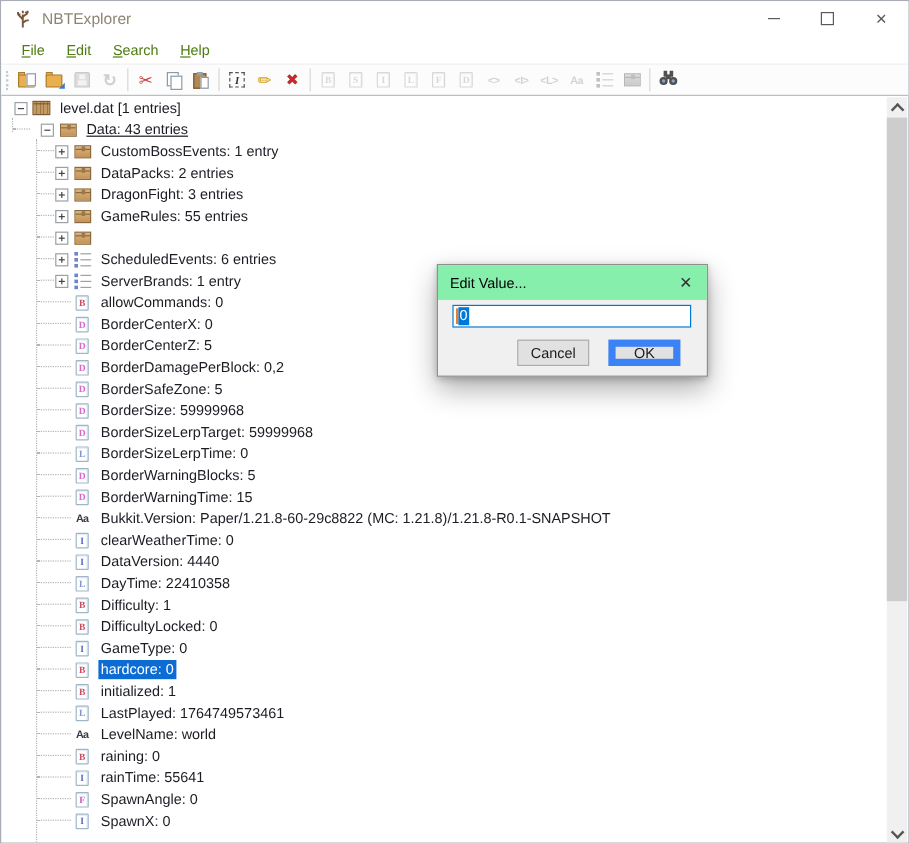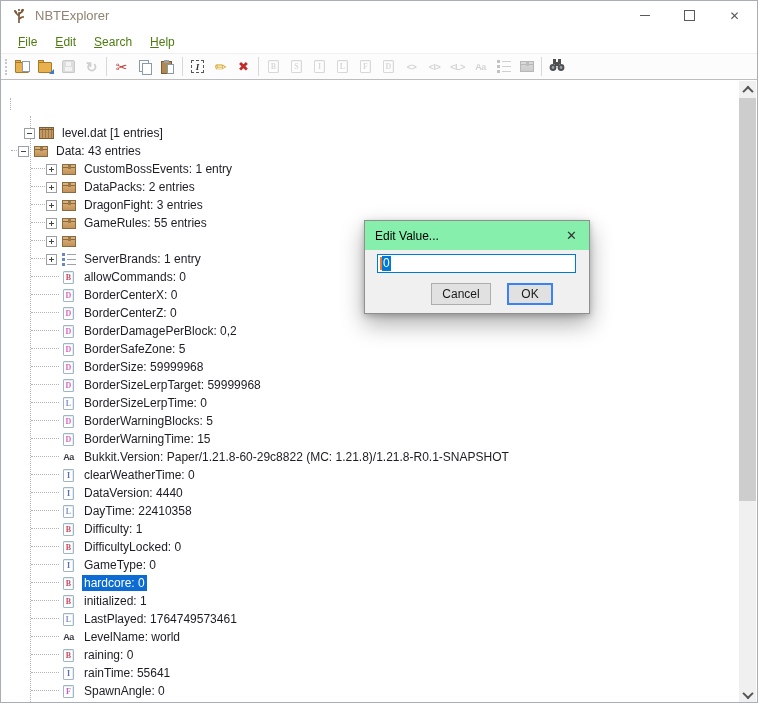--- a/index.html
+++ b/index.html
@@ -60,22 +60,22 @@
   .pageic{width:11px;height:13px;background:#fff;border:1px solid #9fb6c8;border-radius:1px;display:flex;align-items:center;justify-content:center;box-sizing:border-box;box-shadow:inset -1px 1px 0 #e4edf3;}
   .pageic span{font:700 8px "Liberation Serif",serif;}
   .stric{font:700 9px "Liberation Sans",sans-serif;color:#3c3c46;letter-spacing:-0.5px;}
 
   
   .tree{position:absolute;left:1px;top:80px;width:739px;height:621px;background:#fff;overflow:hidden;}
   .vline{position:absolute;border-left:1px dotted #b4b4b4;width:0;}
   .vline1{left:8px;top:17px;height:12px;}
   .vline2{left:28px;top:35px;height:586px;}
   .r{height:18px;display:flex;align-items:center;position:relative;font-size:12px;color:#1c1c24;white-space:nowrap;}
-  .r.lv0{padding-left:22px;margin-top:43px;}
-  .r.lv1{padding-left:16px;}
+  .r.lv0{padding-left:10px;}
+  .r.lv1{padding-left:32px;text-decoration:underline;}
   .r.lv2{padding-left:44px;}
   .r:before{content:"";position:absolute;top:8px;border-top:1px dotted #b4b4b4;}
   .r.lv0:before{display:none;}
   .r.lv1.exp:before{left:9px;width:14px;}
   .r.lv2.exp:before{left:29px;width:14px;}
   .r.lv2.leaf:before{left:29px;width:28px;}
   .expd{width:9px;height:9px;border:1px solid #9aa0a6;background:#fff;margin-right:4px;position:relative;flex:none;box-sizing:content-box;z-index:1;}
   .expd:before{content:"";position:absolute;left:2px;top:4px;width:5px;height:1px;background:#444;}
   .expd.plus:after{content:"";position:absolute;left:4px;top:2px;width:1px;height:5px;background:#444;}
   .spacer{width:15px;flex:none;}
@@ -95,21 +95,21 @@
 
   
   .dialog{position:absolute;left:363px;top:219px;width:224px;height:92px;background:#f0f0f0;border:1px solid #8f8f8f;box-shadow:0 10px 22px rgba(0,0,0,.32),0 2px 6px rgba(0,0,0,.22);box-sizing:content-box;z-index:10;}
   .dlg-title{height:29px;background:#86efac;display:flex;align-items:center;padding-left:10px;font-size:12px;color:#000;}
   .dlg-close{margin-left:auto;padding:0 12px;font-size:13px;color:#333;}
   .dlg-input{position:absolute;left:12px;top:33px;width:199px;height:19px;background:#fff;border:1px solid #0078d7;box-sizing:border-box;display:flex;align-items:center;padding-left:2px;font-size:12px;}
   .caret{width:2px;height:13px;background:#e67e30;flex:none;}
   .selblk{background:#0078d7;color:#fff;padding:0 1px;line-height:15px;}
   .btn{position:absolute;top:62px;height:22px;background:#e1e1e1;border:1px solid #adadad;font-family:"Liberation Sans",sans-serif;font-size:12px;color:#1a1a1a;display:flex;align-items:center;justify-content:center;box-sizing:border-box;}
   .btn.cancel{left:66px;width:60px;}
-  .btn.ok{left:142px;width:46px;border:2px solid #3b82f6;}
+  .btn.ok{left:142px;width:60px;border:6px solid #3b82f6;}
 </style>
 </head>
 <body>
 
 <div class="window">
 
   <div class="titlebar">
     <svg class="app-icon" viewBox="0 0 16 16">
       <g stroke="#7a5636" stroke-width="1.6" fill="none">
         <path d="M8 15 L8 4"></path>
@@ -323,20 +323,40 @@
             <span class="lrow">
               <span class="dot"></span>
               <span class="ln"></span>
             </span>
             <span class="lrow">
               <span class="dot"></span>
               <span class="ln"></span>
             </span>
           </span>
         </span>
+        <span class="rlabel">ScheduledEvents: 6 entries</span>
+      </div>
+      <div class="r lv2 exp">
+        <span class="expd plus"></span>
+        <span class="ticon">
+          <span class="listic">
+            <span class="lrow">
+              <span class="dot"></span>
+              <span class="ln"></span>
+            </span>
+            <span class="lrow">
+              <span class="dot"></span>
+              <span class="ln"></span>
+            </span>
+            <span class="lrow">
+              <span class="dot"></span>
+              <span class="ln"></span>
+            </span>
+          </span>
+        </span>
         <span class="rlabel">ServerBrands: 1 entry</span>
       </div>
       <div class="r lv2 leaf">
         <span class="spacer"></span>
         <span class="ticon">
           <span class="pageic">
             <span style="color: rgb(203, 75, 96);">B</span>
           </span>
         </span>
         <span class="rlabel">allowCommands: 0</span>
@@ -350,21 +370,21 @@
         </span>
         <span class="rlabel">BorderCenterX: 0</span>
       </div>
       <div class="r lv2 leaf">
         <span class="spacer"></span>
         <span class="ticon">
           <span class="pageic">
             <span style="color: rgb(219, 102, 195);">D</span>
           </span>
         </span>
-        <span class="rlabel">BorderCenterZ: 0</span>
+        <span class="rlabel">BorderCenterZ: 5</span>
       </div>
       <div class="r lv2 leaf">
         <span class="spacer"></span>
         <span class="ticon">
           <span class="pageic">
             <span style="color: rgb(219, 102, 195);">D</span>
           </span>
         </span>
         <span class="rlabel">BorderDamagePerBlock: 0,2</span>
       </div>

